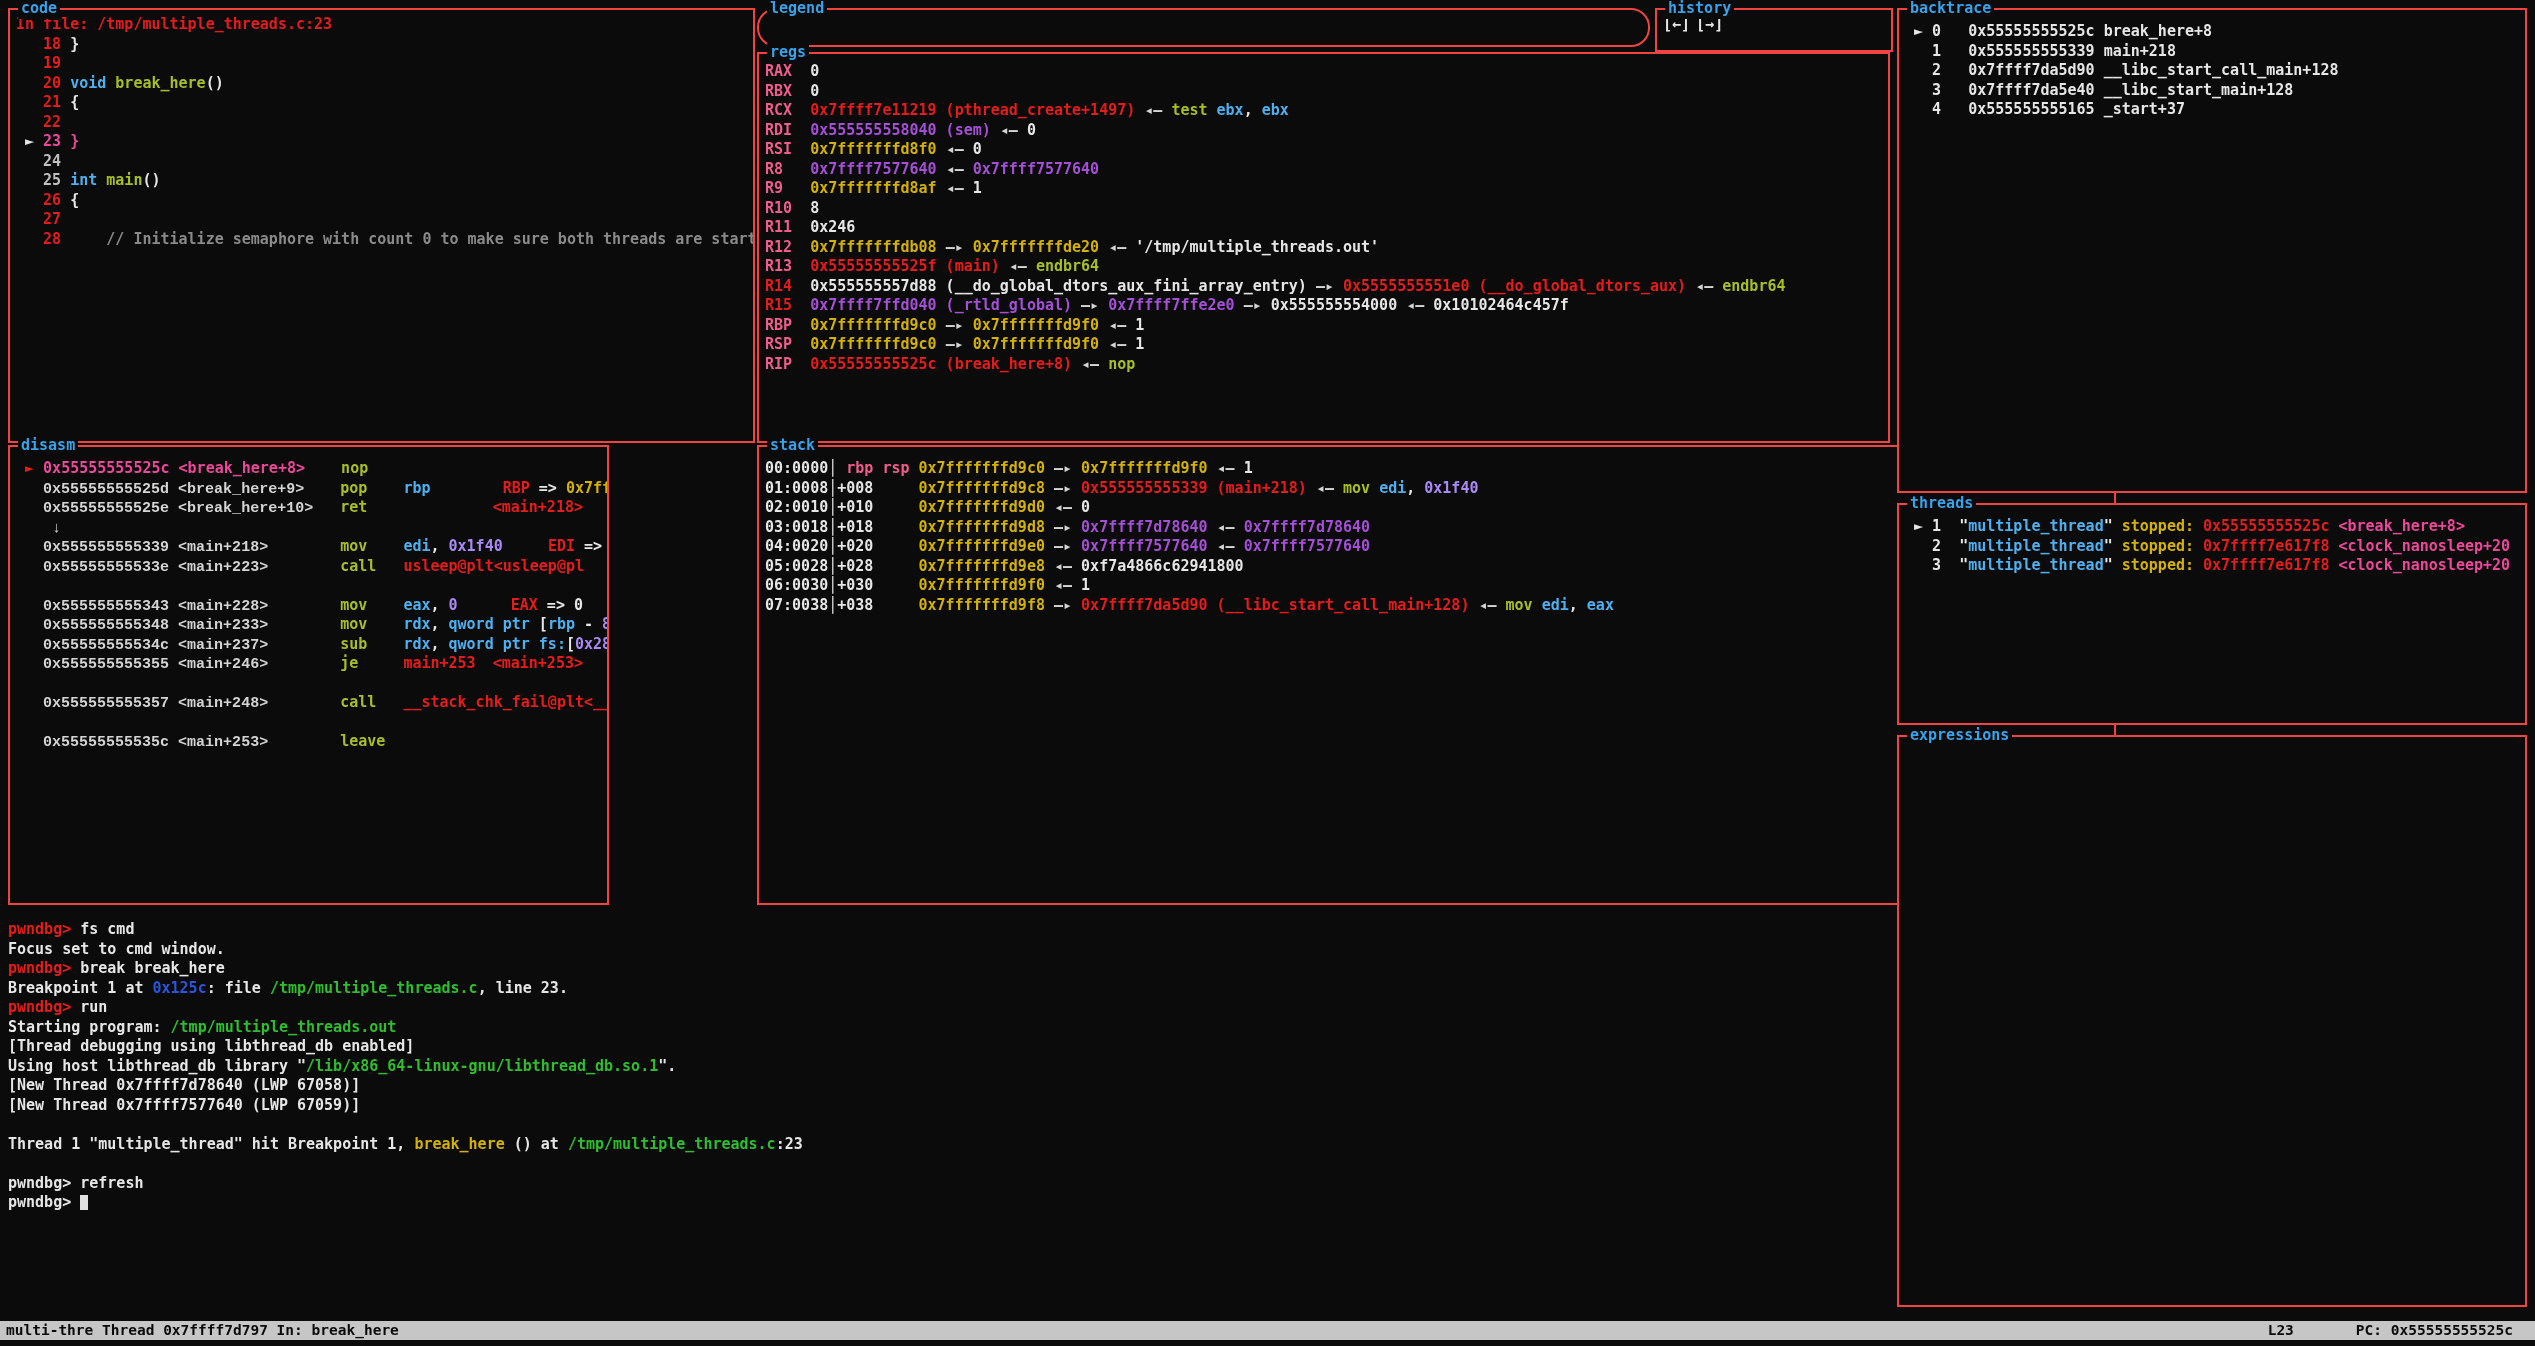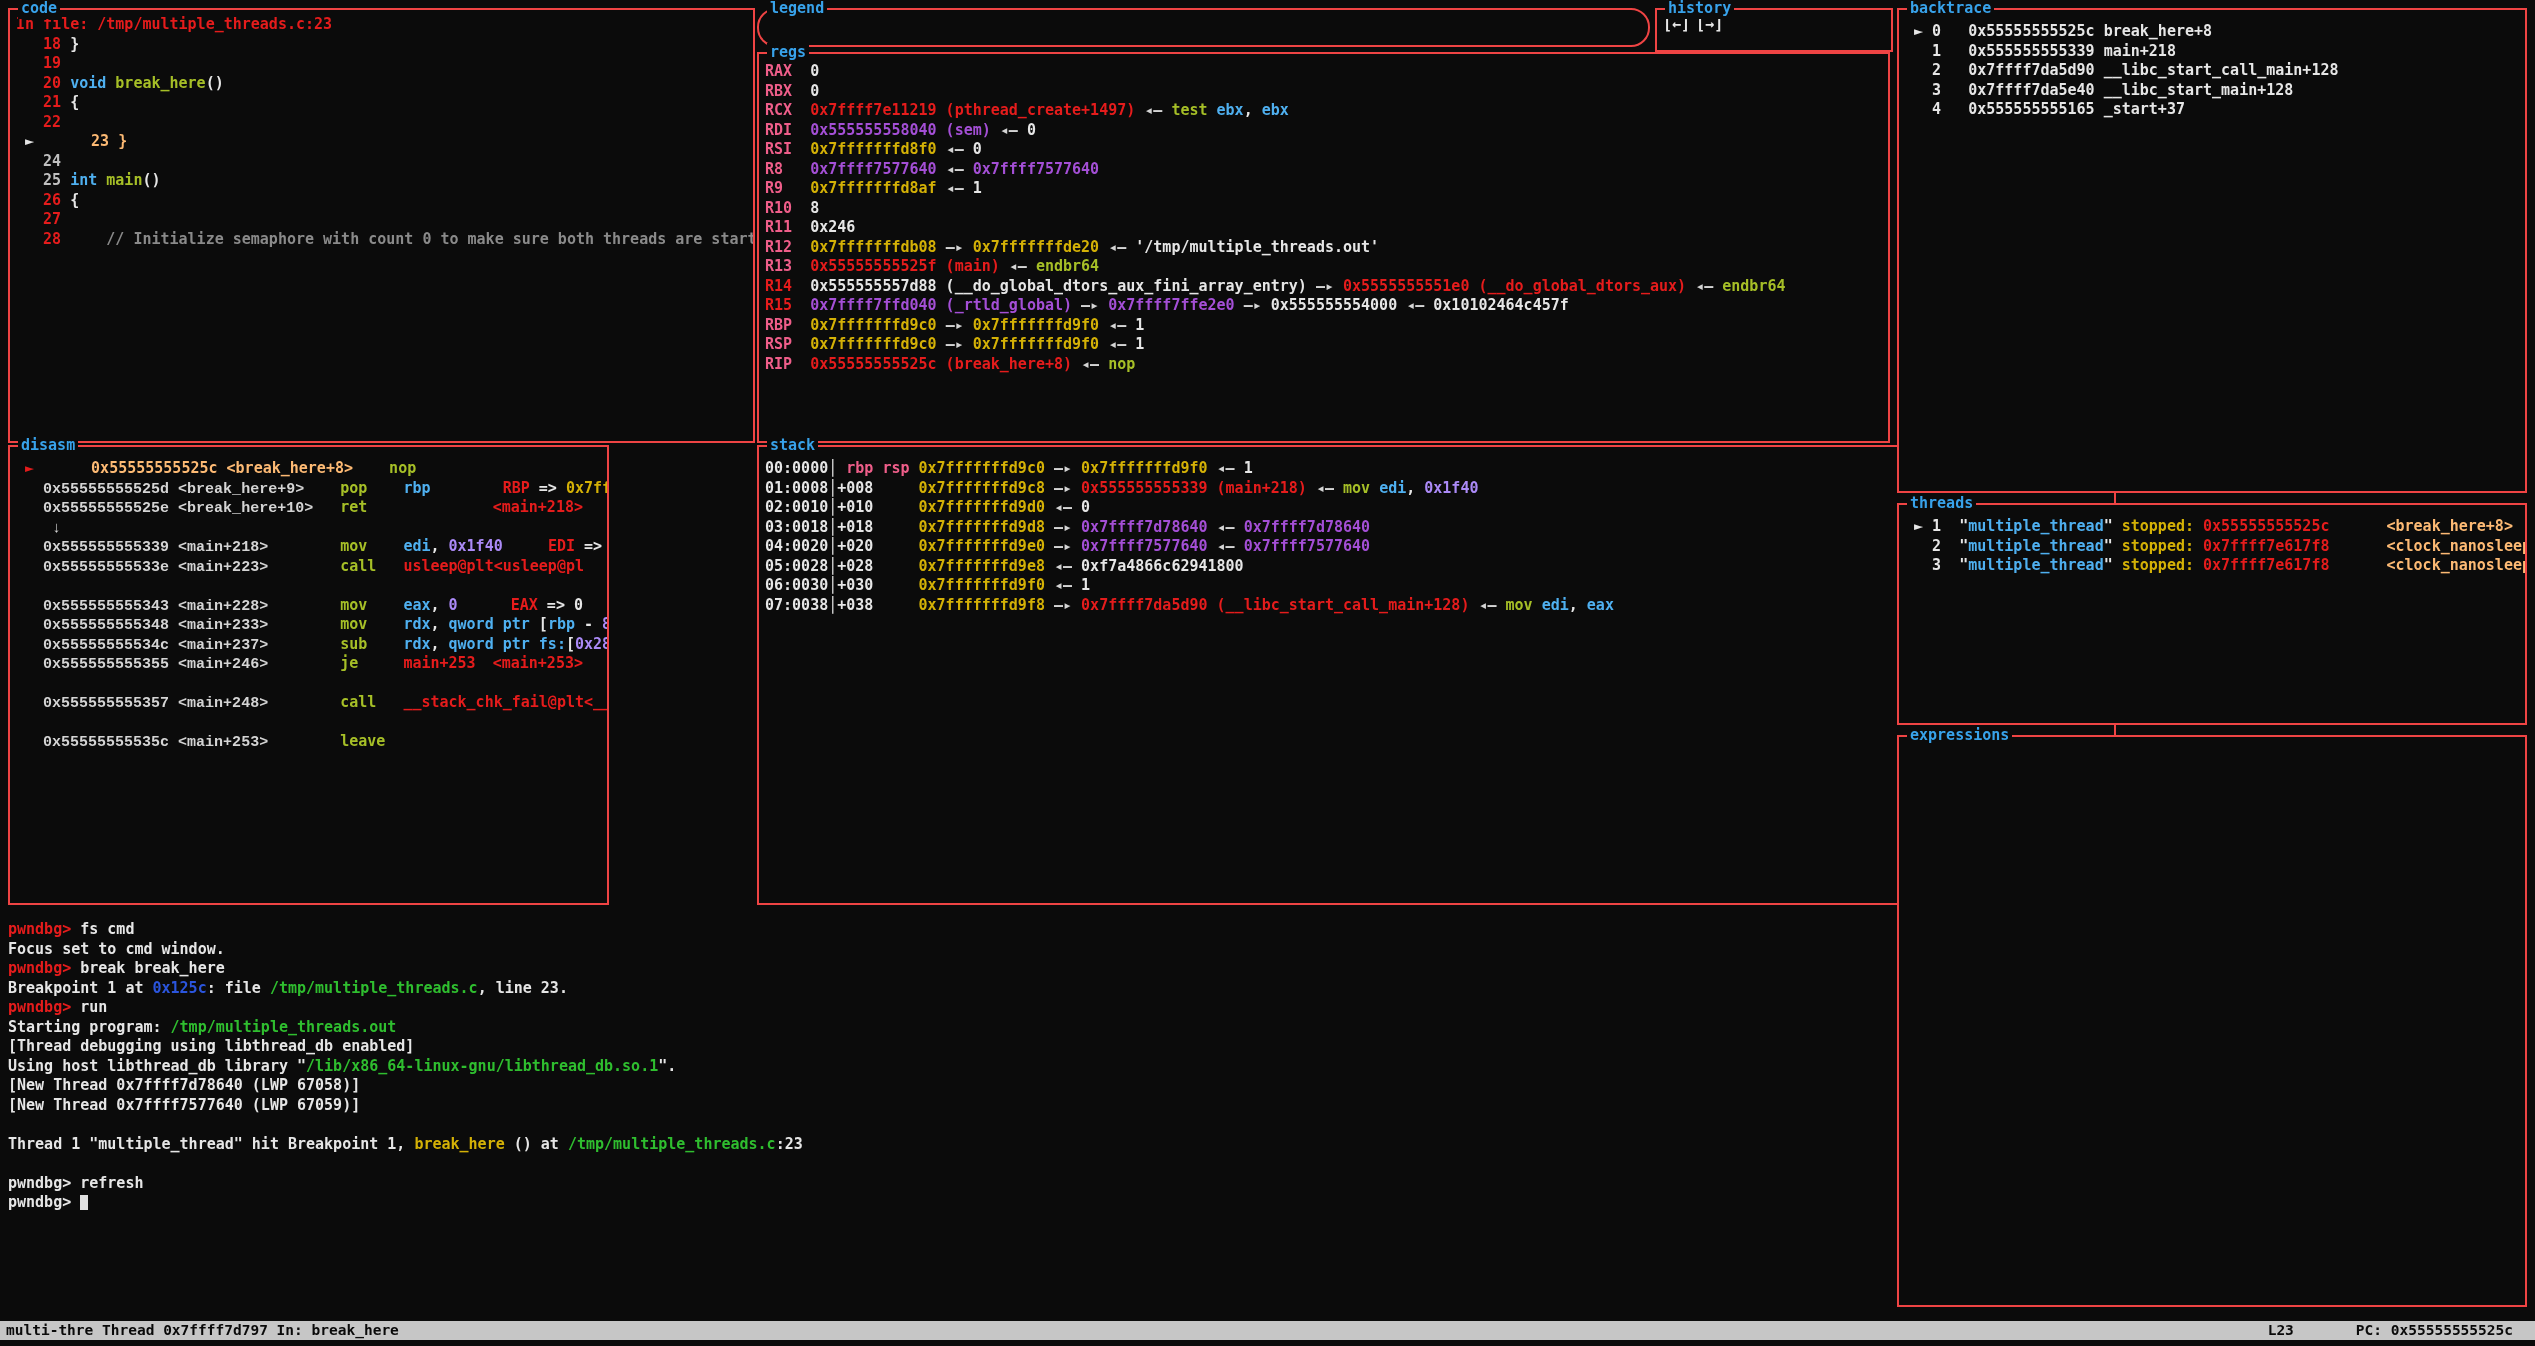--- a/index.html
+++ b/index.html
@@ -26,21 +26,21 @@
   #statusbar{
     position:absolute;left:0;top:1321px;width:2535px;height:19px;
     background:#c6c6c6;color:#0a0a0a;display:flex;justify-content:space-between;
     padding:0 22px 0 6px;box-sizing:border-box;font-size:14.5px;line-height:19px;
   }
   #statusbar .sb-right{display:flex;gap:62px;}
   .trow{height:19.5px;white-space:pre;}
   .split{display:flex;justify-content:space-between;}
   .tl,.tr{white-space:pre;}
   .c-w{color:#e6e6e6;}
-  .c-wb{color:#fdba74;margin-left:48px;}
+  .c-wb{color:#ec4899;}
   .c-lw{color:#d4d4d4;font-family:Liberation Mono, monospace;}
   .c-gray{color:#c0c0c0;}
   .c-dim{color:#8a8a8a;}
   .c-red{color:#e51c1c;text-align:right;}
   .c-mrk{color:#e51c1c;}
   .c-pink{color:#ef5e8a;}
   .c-yel{color:#d4b106;}
   .c-op{color:#a6bf27;}
   .c-grn{color:#2fbe2f;}
   .c-blu{color:#2b55dd;}

